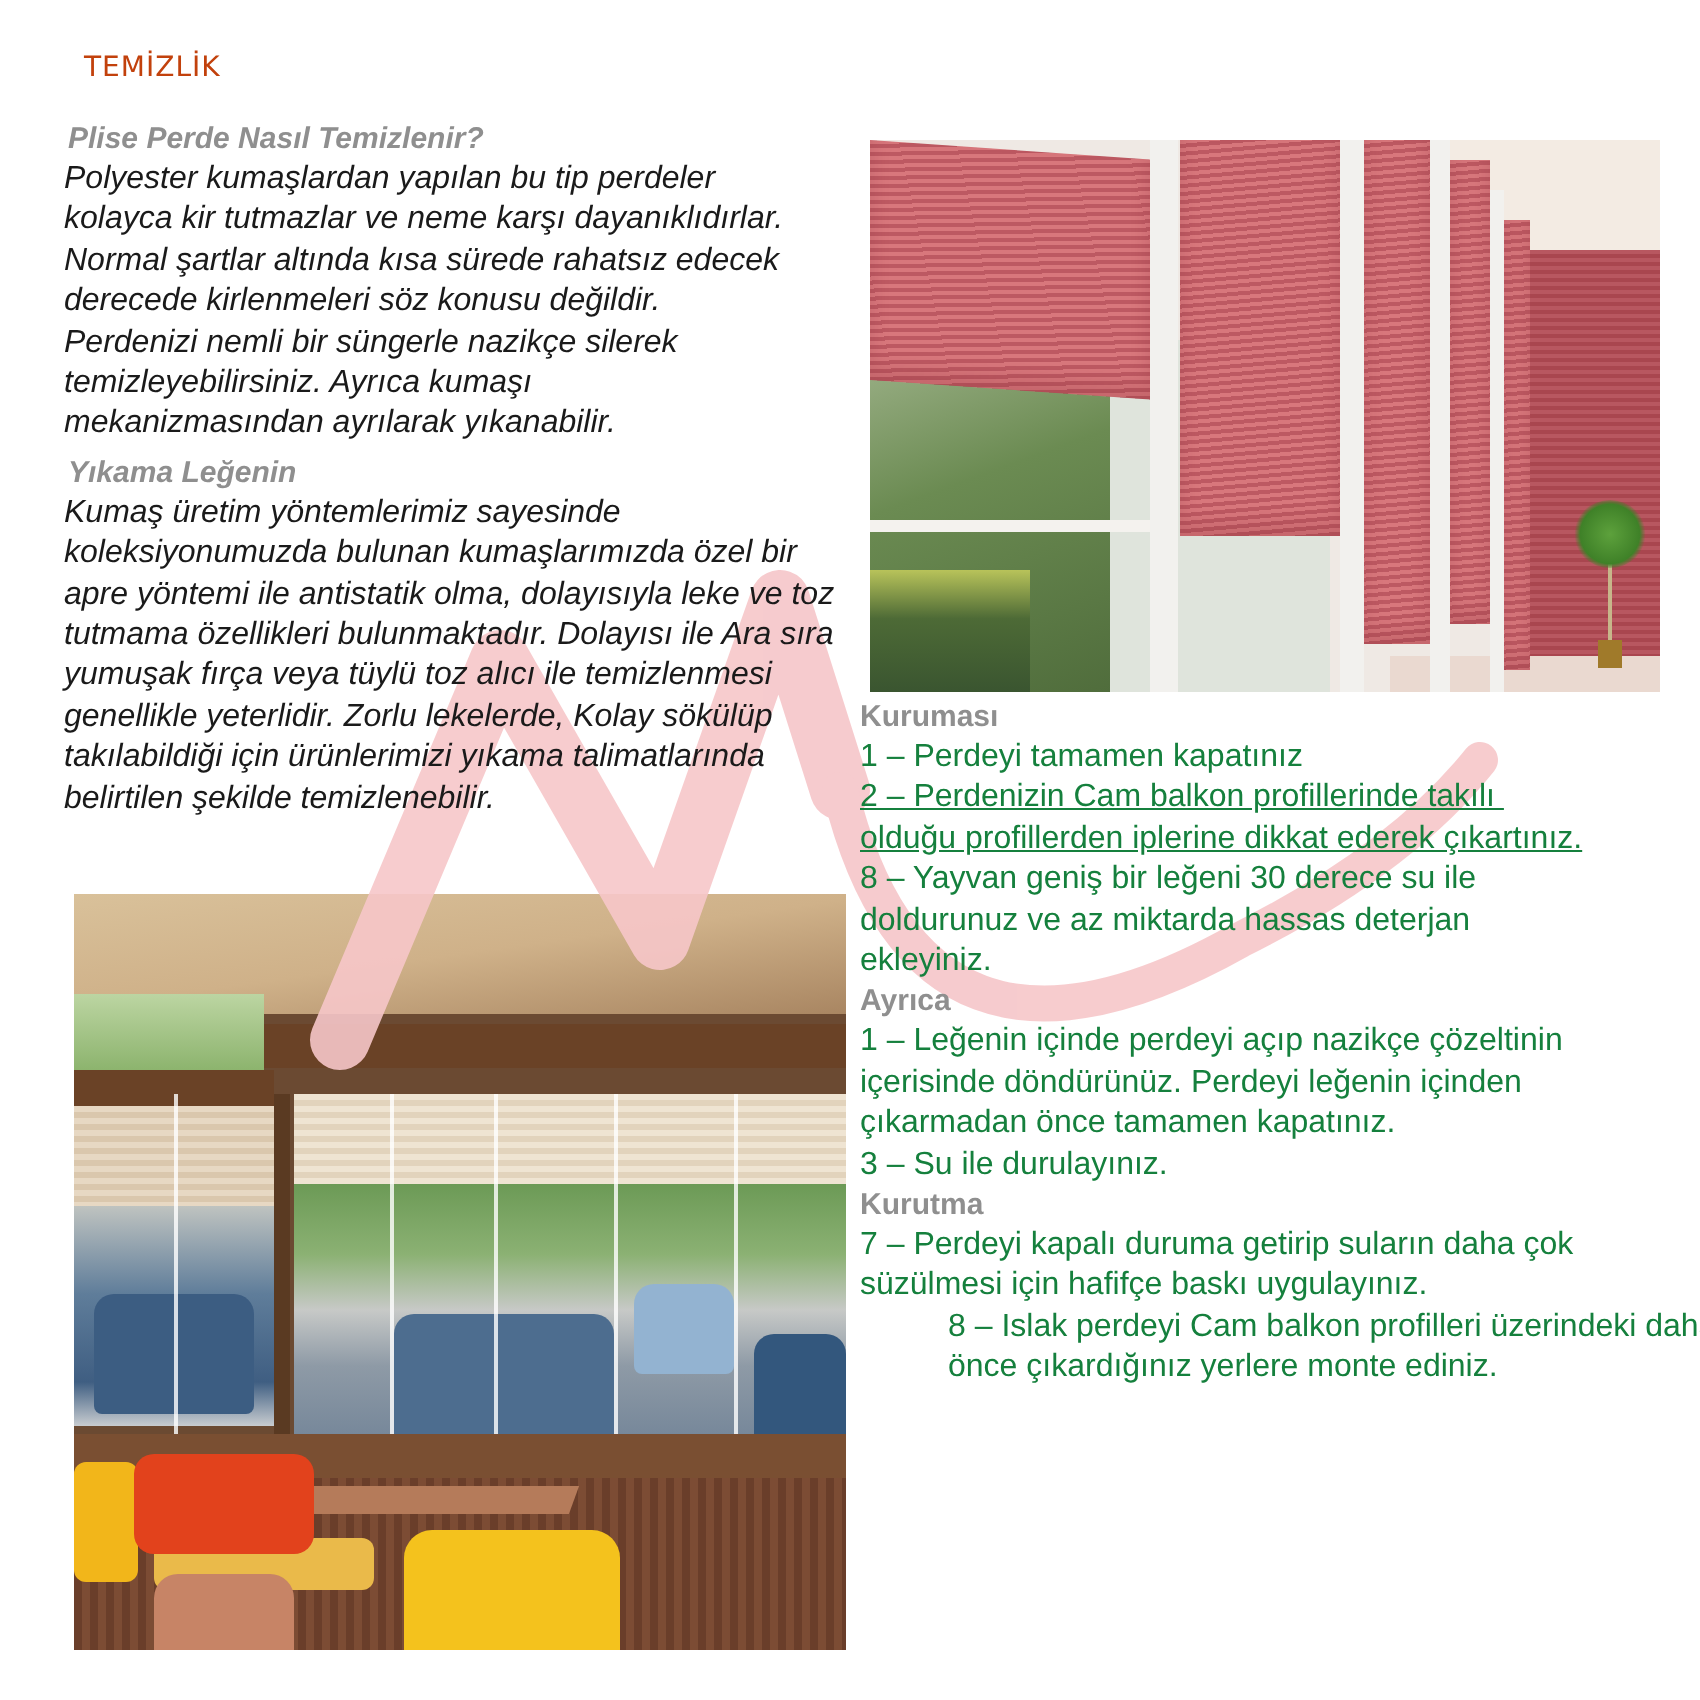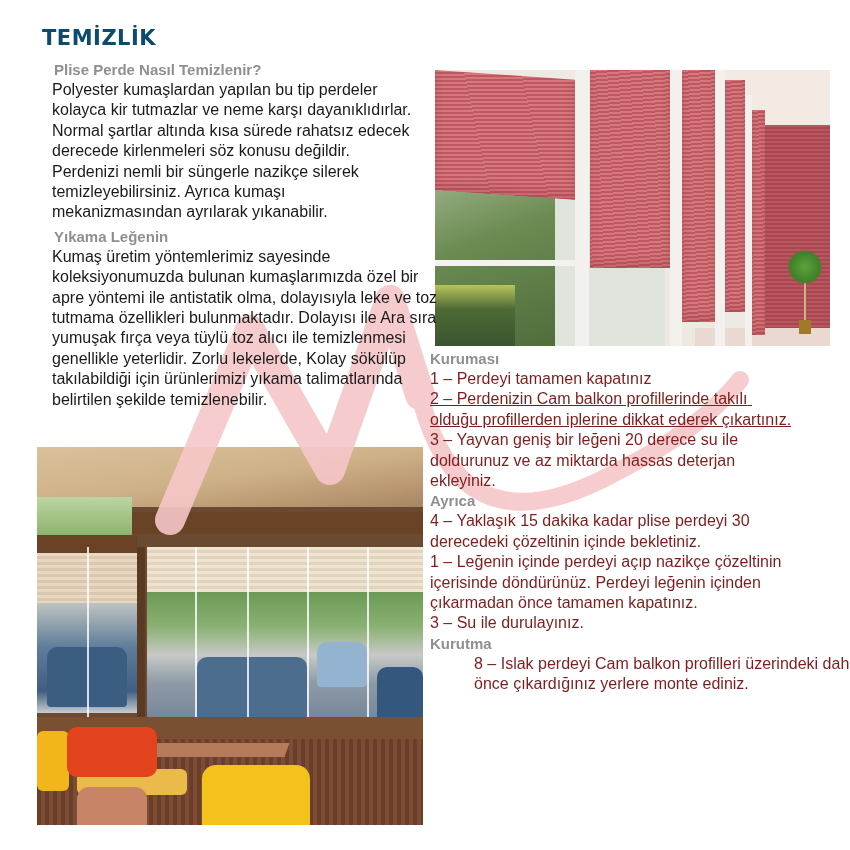--- a/index.html
+++ b/index.html
@@ -3,32 +3,32 @@
   <meta charset="utf-8">
   <style>
     html, body { margin: 0; padding: 0; }
     body {
       width: 850px; height: 850px; background: #ffffff; position: relative; overflow: hidden;
       font-family: "Liberation Sans", sans-serif; color: #1a1a1a;
     }
     .watermark { position: absolute; left: 0; top: 0; width: 850px; height: 850px; z-index: 1; pointer-events: none; }
     .title {
       position: absolute; left: 42px; top: 26px; margin: 0;
-      font-family: "DejaVu Sans", sans-serif; font-weight: bold; font-size: 21px;
-      color: #0c4a6e; letter-spacing: 0.5px; z-index: 2;
+      font-family: "DejaVu Sans", sans-serif; font-weight: normal; font-size: 14px;
+      color: #c2410c; letter-spacing: 0.5px; z-index: 2;
     }
     .col { position: absolute; z-index: 2; }
-    .left-col { left: 52px; top: 60px; width: 400px; }
+    .left-col { left: 32px; top: 60px; width: 400px; font-style: italic; }
     .right-col { left: 430px; top: 349px; width: 410px; }
     .sub-heading {
       font-weight: bold; color: #8f8f8f; font-size: 15px; line-height: 20px; margin: 0; padding-left: 2px;
     }
     .para { font-size: 16px; line-height: 20.4px; margin: 0 0 4px 0; color: #1a1a1a; }
     .right-col .sub-heading { padding-left: 0; }
-    .step { font-size: 16px; line-height: 20.4px; margin: 0; color: #7f1d1d; white-space: pre-wrap; }
+    .step { font-size: 16px; line-height: 20.4px; margin: 0; color: #15803d; white-space: pre-wrap; }
     .right-col .group { margin-bottom: 0px; }
 
     
     .photo1 {
       position: absolute; left: 435px; top: 70px; width: 395px; height: 276px; z-index: 0; overflow: hidden;
       background: #efe9e4;
     }
     .photo1 .ceiling { position: absolute; left: 285px; top: 0; width: 110px; height: 60px; background: #f3ebe3; }
     .photo1 .cwall { position: absolute; left: 330px; top: 55px; width: 65px; height: 218px;
       background: repeating-linear-gradient(180deg, #b85760 0 2px, #a9464f 2px 4px); }
@@ -154,25 +154,25 @@
     <h2 class="sub-heading">Yıkama Leğenin</h2>
     <p class="para" style="width:400px;">Kumaş üretim yöntemlerimiz sayesinde koleksiyonumuzda bulunan kumaşlarımızda özel bir apre yöntemi ile antistatik olma, dolayısıyla leke ve toz tutmama özellikleri bulunmaktadır. Dolayısı ile  Ara sıra yumuşak fırça veya tüylü toz alıcı ile temizlenmesi genellikle yeterlidir. Zorlu lekelerde, Kolay sökülüp takılabildiği için ürünlerimizi yıkama talimatlarında belirtilen şekilde temizlenebilir.</p>
   </section>
 </div>
 
 <div class="col right-col">
   <div class="group">
     <h3 class="sub-heading">Kuruması</h3>
     <p class="step">1 – Perdeyi tamamen kapatınız</p>
     <p class="step" style="width:365px;text-decoration:underline;">2 – Perdenizin Cam balkon profillerinde takılı olduğu profillerden iplerine dikkat ederek çıkartınız.</p>
-    <p class="step" style="width:355px;">3 – Yayvan geniş bir leğeni 20 derece su ile doldurunuz ve az miktarda hassas deterjan ekleyiniz.</p>
+    <p class="step" style="width:355px;">8 – Yayvan geniş bir leğeni 30 derece su ile doldurunuz ve az miktarda hassas deterjan ekleyiniz.</p>
   </div>
   <div class="group">
     <h3 class="sub-heading">Ayrıca</h3>
-    <p class="step" style="width:370px;">4 – Yaklaşık 15 dakika kadar plise perdeyi 30 derecedeki çözeltinin içinde bekletiniz.</p>
     <p class="step" style="width:400px;">1 – Leğenin içinde perdeyi açıp nazikçe çözeltinin içerisinde döndürünüz. Perdeyi leğenin içinden çıkarmadan önce tamamen kapatınız.</p>
     <p class="step">3 – Su ile durulayınız.</p>
   </div>
   <div class="group">
     <h3 class="sub-heading">Kurutma</h3>
+    <p class="step" style="width:375px;">7 – Perdeyi kapalı duruma getirip suların daha çok süzülmesi için hafifçe baskı uygulayınız.</p>
     <p class="step" style="width:400px;margin-left:44px;">8 – Islak perdeyi Cam balkon profilleri üzerindeki daha önce çıkardığınız yerlere monte ediniz.</p>
   </div>
 </div>
 
 </body></html>

